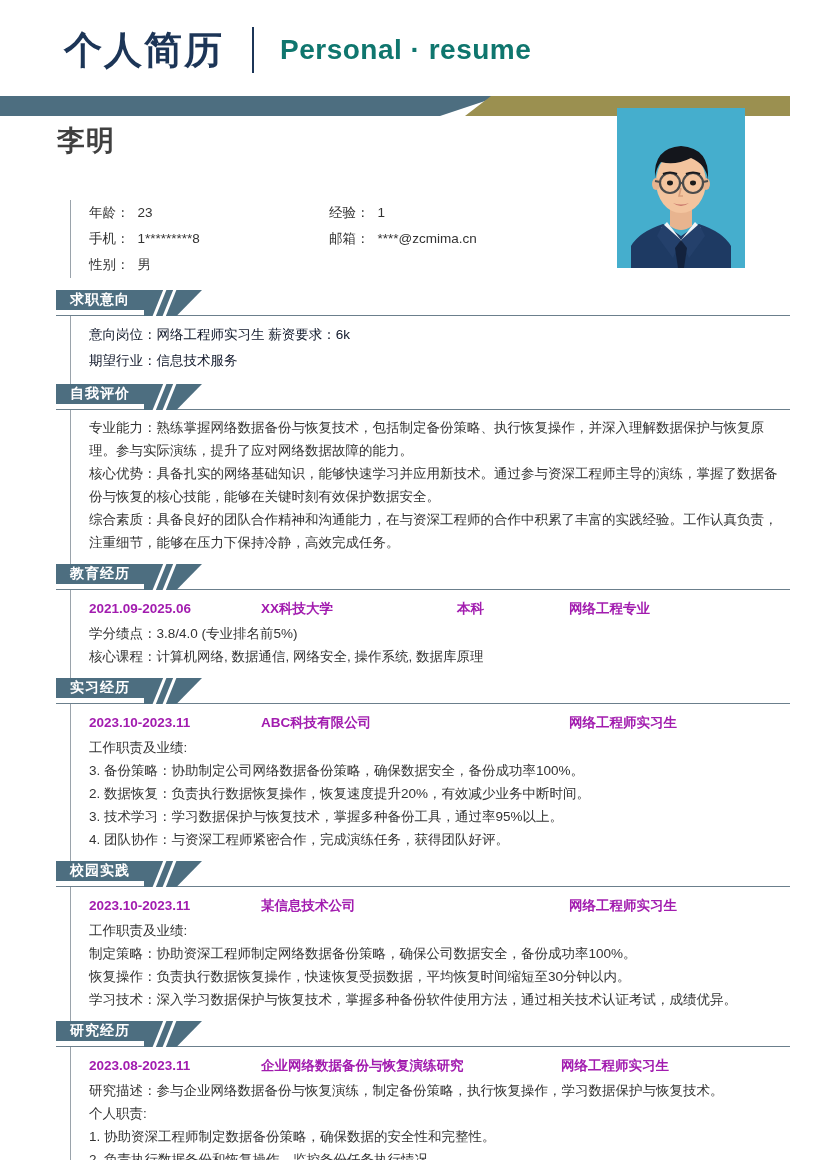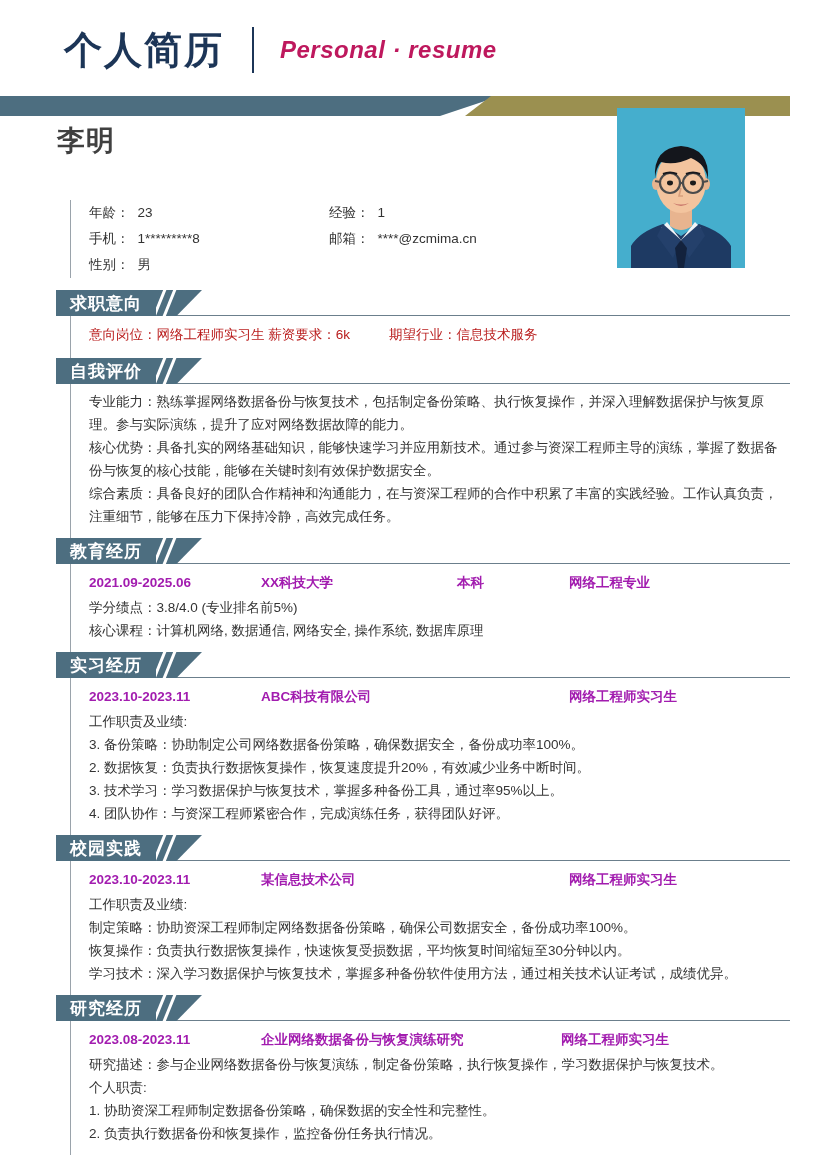--- a/index.html
+++ b/index.html
@@ -32,26 +32,25 @@
     letter-spacing: 2px;
     line-height: 1;
   }
   .title-sep {
     width: 2px;
     height: 46px;
     background: #1c3557;
     margin: 0 26px 0 28px;
   }
   .title-en {
-    font-size: 24px;
+    font-size: 28px;
     font-weight: bold;
-    color: #be185d;
+    color: #0f766e;
     letter-spacing: 0.5px;
     white-space: nowrap;
-    font-style: italic;
   }
 
   
   .ribbon {
     position: absolute;
     left: 0;
     top: 96px;
     width: 820px;
     height: 20px;
   }
@@ -126,24 +125,24 @@
   .sec-head {
     position: relative;
     height: 26px;
     margin-left: 56px;
     width: 734px;
   }
   .sec-tab {
     position: absolute;
     left: 0;
     top: 0;
-    height: 26px;
+    height: 20px;
     background: #4d6e80;
     color: #ffffff;
-    font-size: 17px;
+    font-size: 14px;
     font-weight: bold;
     letter-spacing: 1px;
     display: flex;
     align-items: center;
     padding: 0 14px 0 14px;
     box-sizing: border-box;
     z-index: 2;
   }
   .sec-stripes {
     position: absolute;
@@ -204,22 +203,23 @@
   }
   .col-date { width: 172px; }
   .col-org  { width: 196px; }
   .col-deg  { width: 112px; }
   .col-role { flex: 1; }
 
   .intent-row {
     display: flex;
     font-size: 13.5px;
     line-height: 26px;
-    color: #b91c1c;
+    color: #0f172a;
     white-space: nowrap;
+    flex-direction: column;
   }
   .intent-a { width: 300px; }
 </style>
 </head>
 <body>
 
 <div class="topbar">
   <div class="title-cn">个人简历</div>
   <div class="title-sep"></div>
   <div class="title-en">Personal · resume</div>

